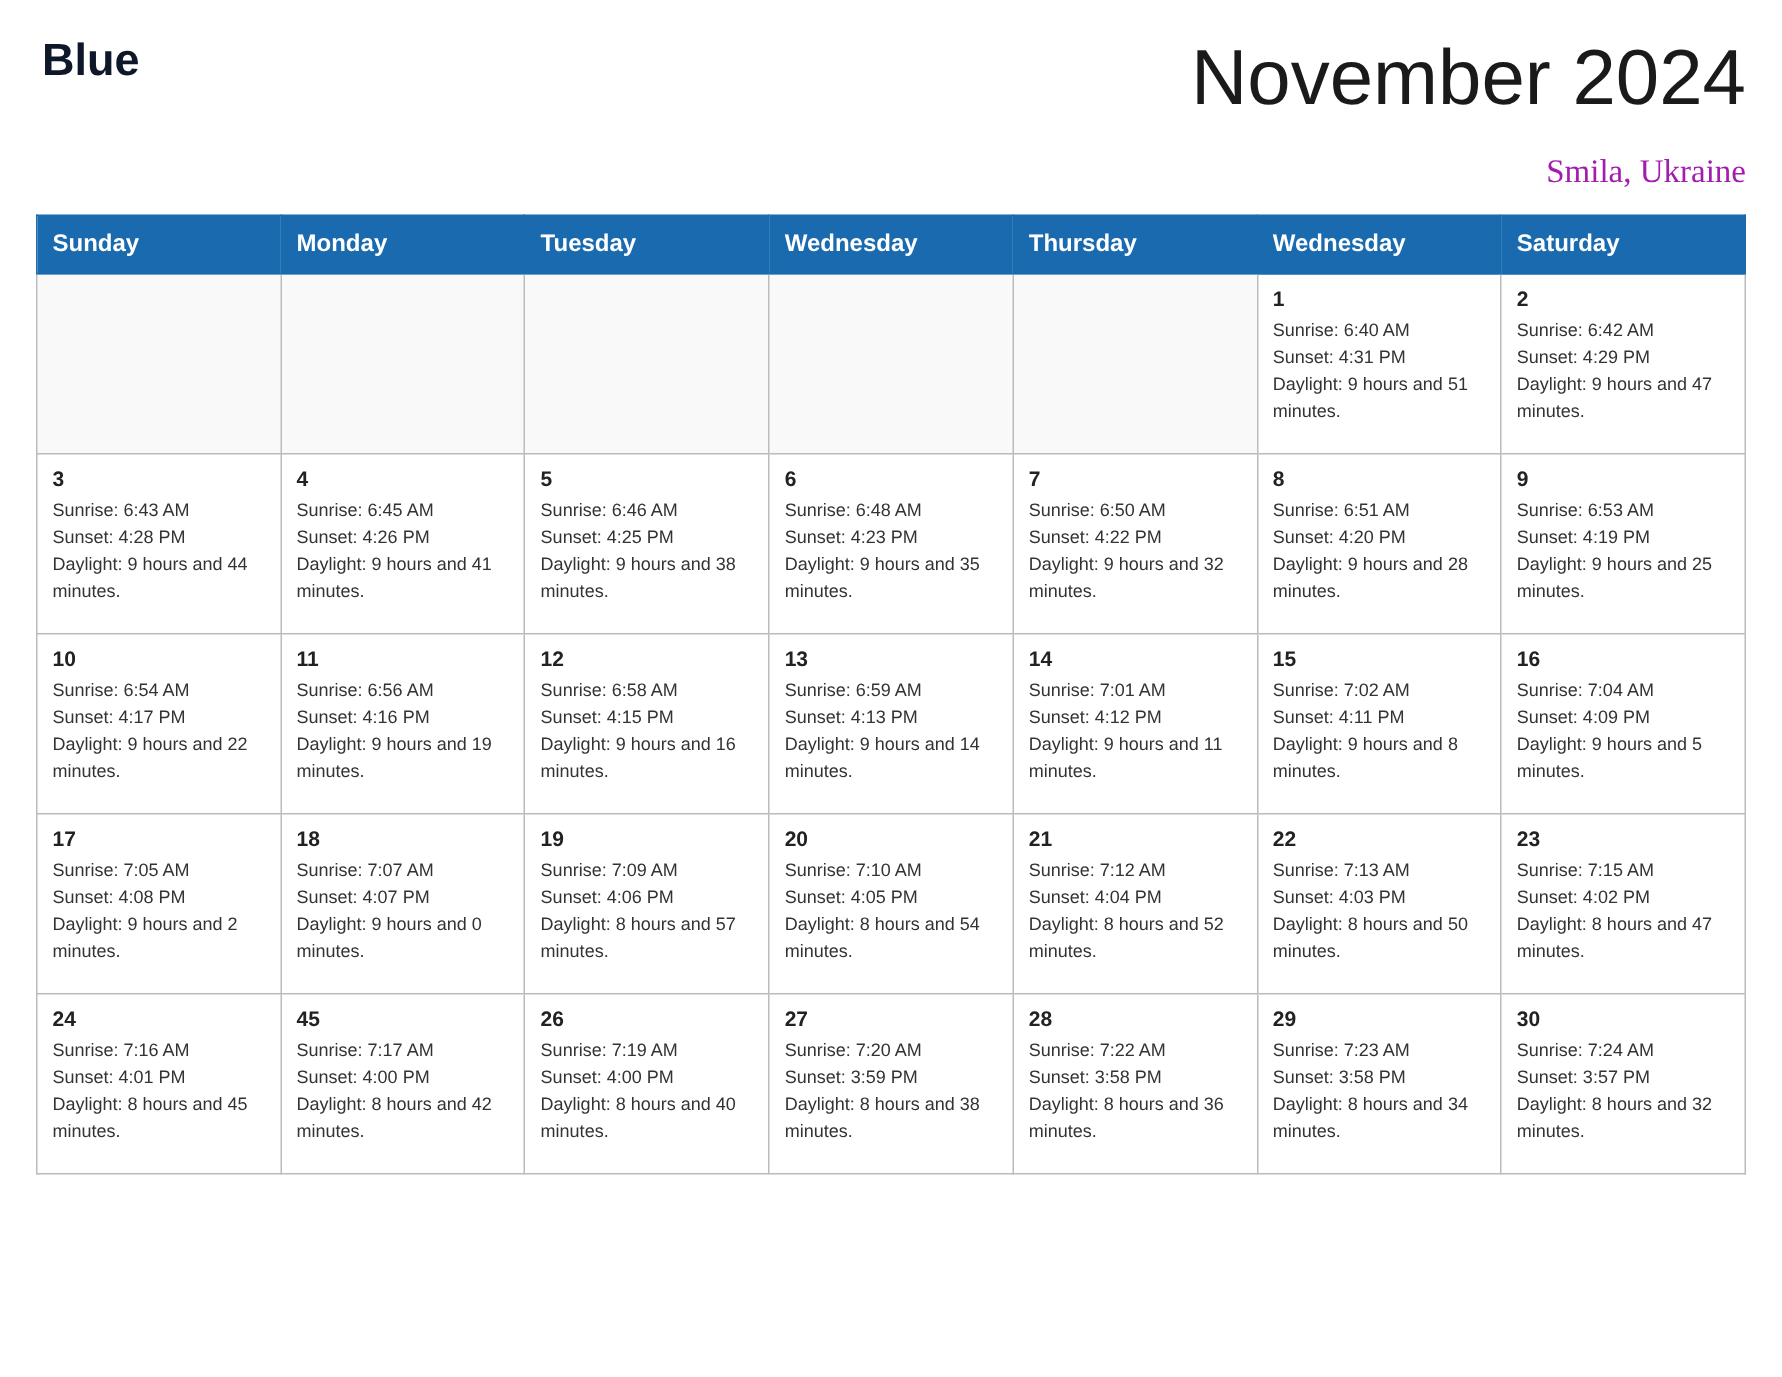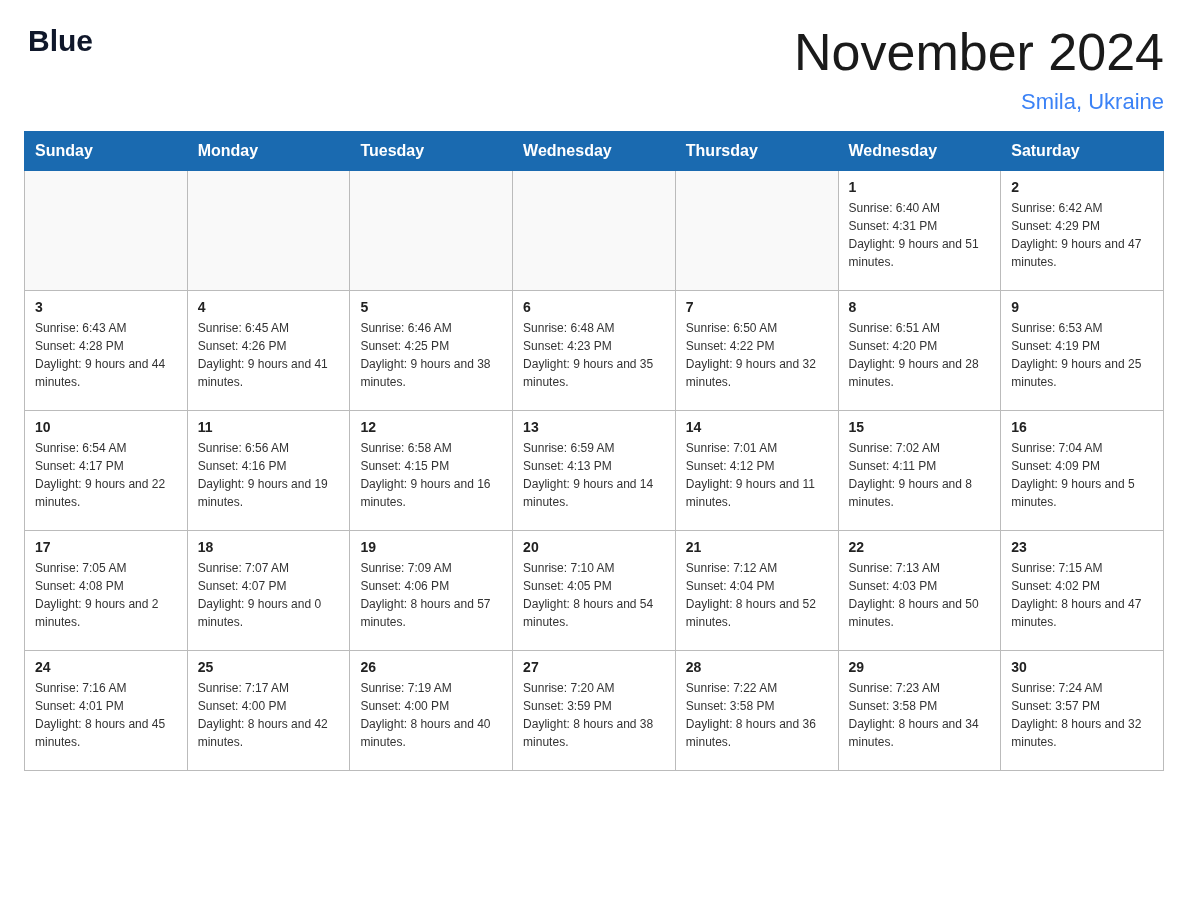--- a/index.html
+++ b/index.html
@@ -30,22 +30,23 @@
     }
     .title-block h1 {
       font-size: 52px;
       font-weight: 400;
       color: #1a1a1a;
       line-height: 1.1;
     }
     .title-block h2 {
       font-size: 22px;
       font-weight: 400;
-      color: #3b82f6;
-      margin-top: 8px;
+      color: #a21caf;
+      margin-top: 20px;
+      font-family: Liberation Serif, serif;
     }
     .calendar {
       width: 100%;
       border-collapse: collapse;
       border: 1px solid #999;
     }
     .calendar th {
       background: #1a6ab0;
       color: #fff;
       font-size: 16px;
@@ -213,21 +214,21 @@
           <span class="day-number">23</span>
           <div class="day-info">Sunrise: 7:15 AM<br>Sunset: 4:02 PM<br>Daylight: 8 hours and 47 minutes.</div>
         </td>
       </tr>
       <tr>
         <td>
           <span class="day-number">24</span>
           <div class="day-info">Sunrise: 7:16 AM<br>Sunset: 4:01 PM<br>Daylight: 8 hours and 45 minutes.</div>
         </td>
         <td>
-          <span class="day-number">25</span>
+          <span class="day-number">45</span>
           <div class="day-info">Sunrise: 7:17 AM<br>Sunset: 4:00 PM<br>Daylight: 8 hours and 42 minutes.</div>
         </td>
         <td>
           <span class="day-number">26</span>
           <div class="day-info">Sunrise: 7:19 AM<br>Sunset: 4:00 PM<br>Daylight: 8 hours and 40 minutes.</div>
         </td>
         <td>
           <span class="day-number">27</span>
           <div class="day-info">Sunrise: 7:20 AM<br>Sunset: 3:59 PM<br>Daylight: 8 hours and 38 minutes.</div>
         </td>

